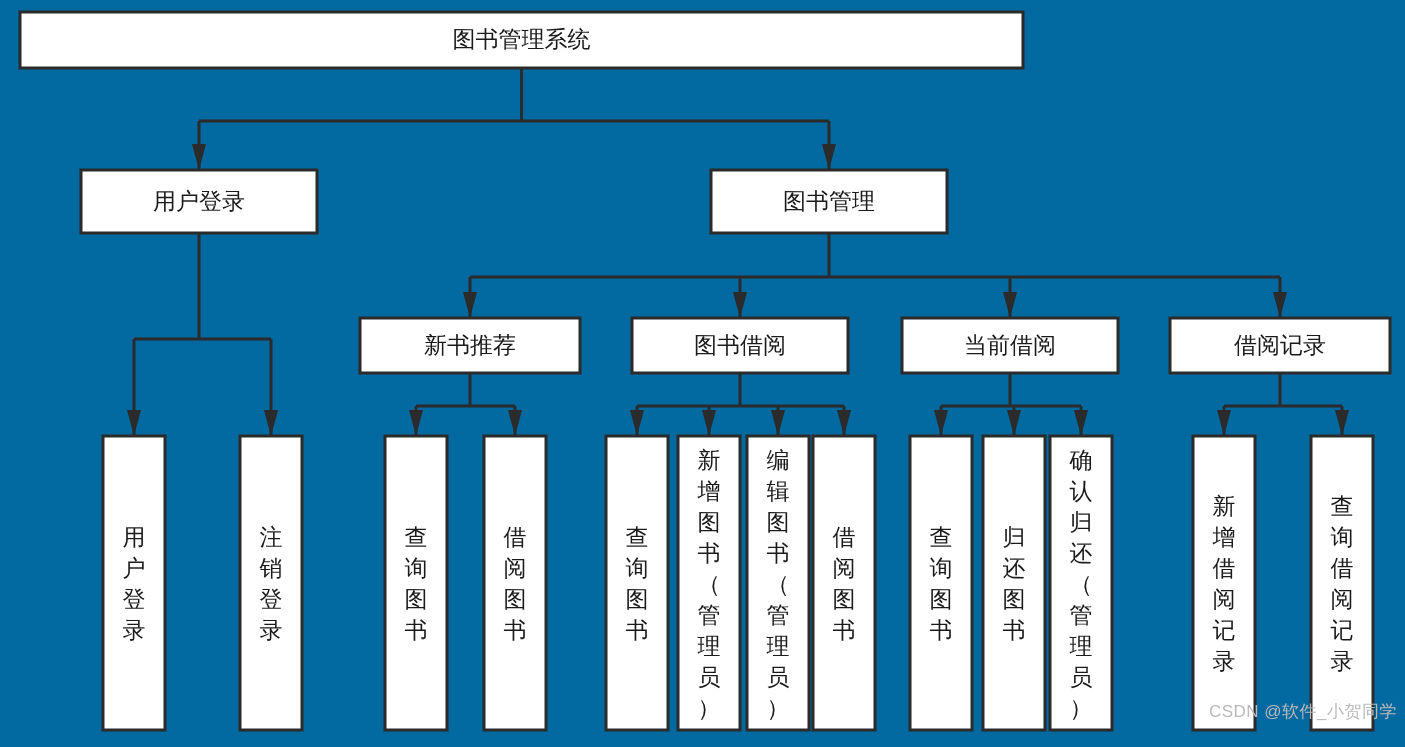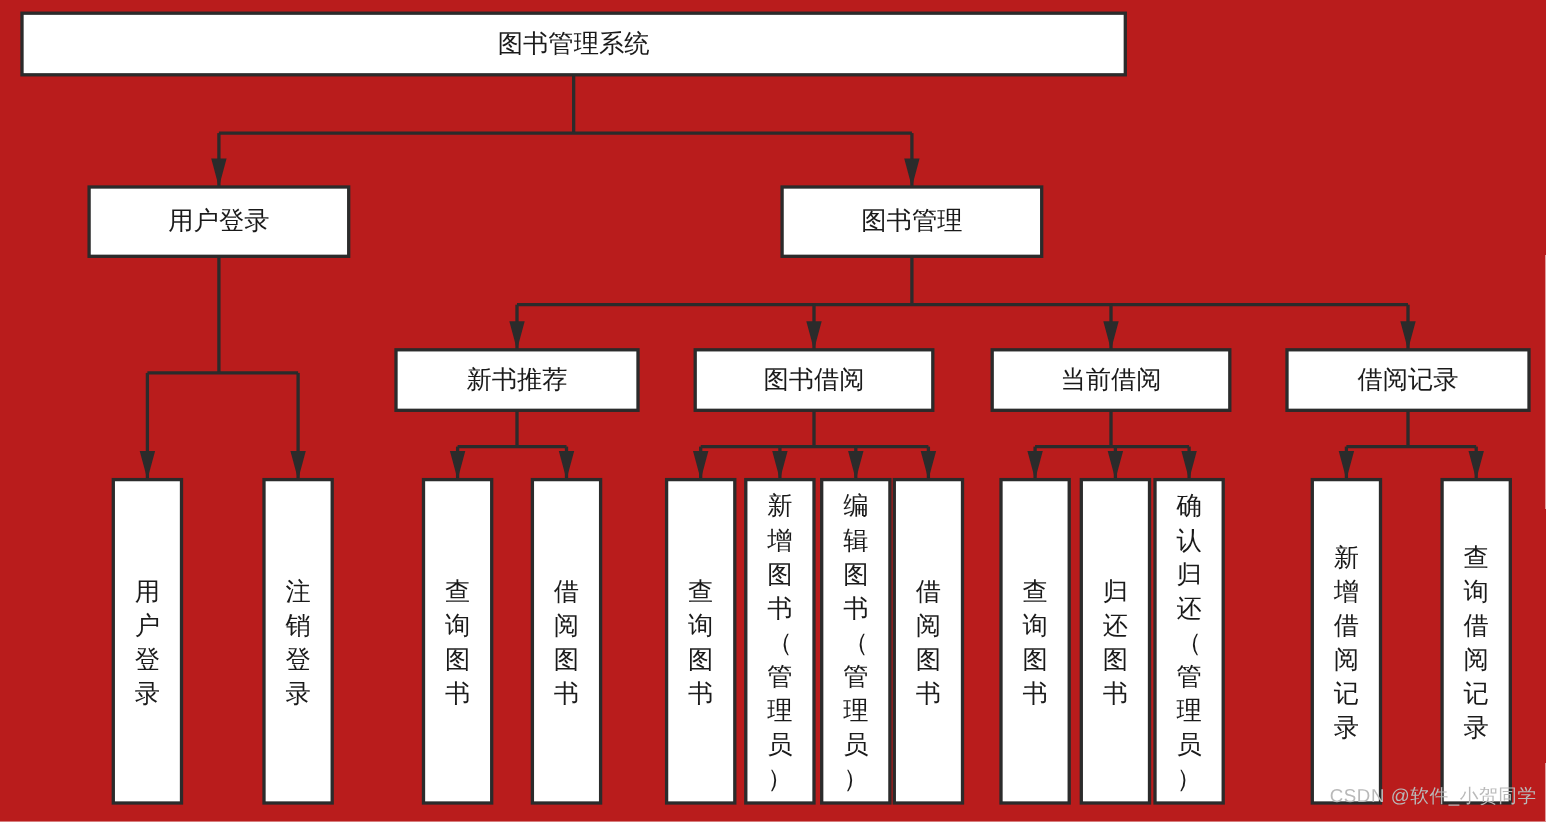--- a/index.html
+++ b/index.html
@@ -8,21 +8,21 @@
     padding: 0;
     background: #ffffff;
   }
   body {
     font-family: "Liberation Sans", "DejaVu Sans", sans-serif;
   }
   #diagram-root {
     position: relative;
     width: 1405px;
     height: 747px;
-    background: #b91c1c;
+    background: #0369a1;
     overflow: hidden;
   }
   svg#tree-svg {
     position: absolute;
     left: 0;
     top: 0;
     width: 1405px;
     height: 747px;
     display: block;
   }
@@ -50,21 +50,21 @@
   }
   .node-label-v {
     font-family: "Liberation Sans", "DejaVu Sans", sans-serif;
     font-size: 23px;
     fill: #1a1a1a;
     text-anchor: middle;
   }
   .watermark {
     position: absolute;
     right: 8px;
-    bottom: 12px;
+    bottom: 24px;
     font-family: "Liberation Sans", "DejaVu Sans", sans-serif;
     font-size: 17px;
     color: #b9b9b9;
     letter-spacing: 0.5px;
     white-space: nowrap;
     user-select: none;
   }
 </style>
 </head>
 <body>

